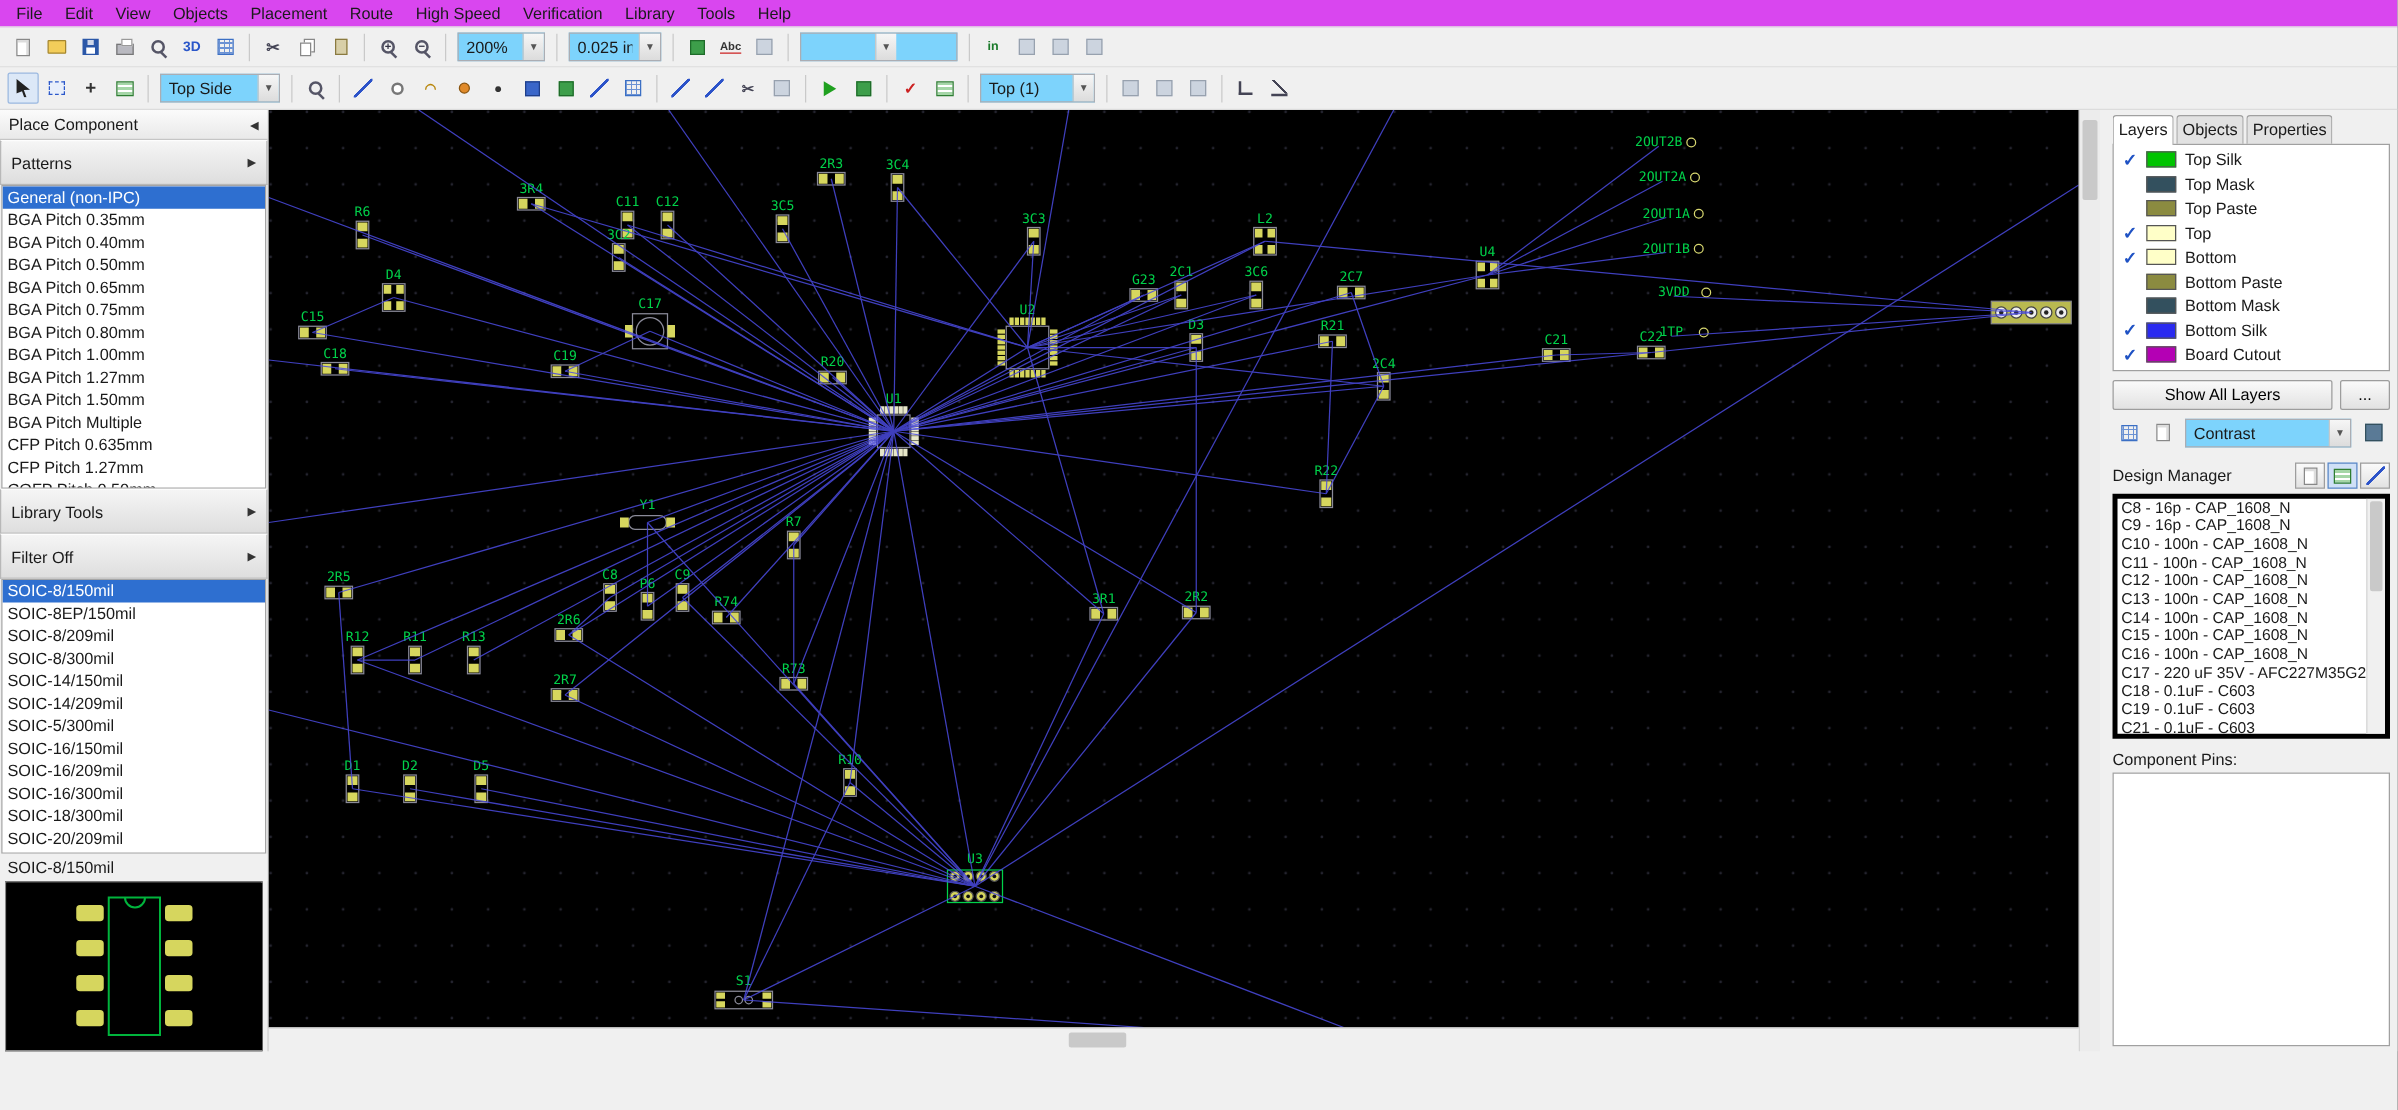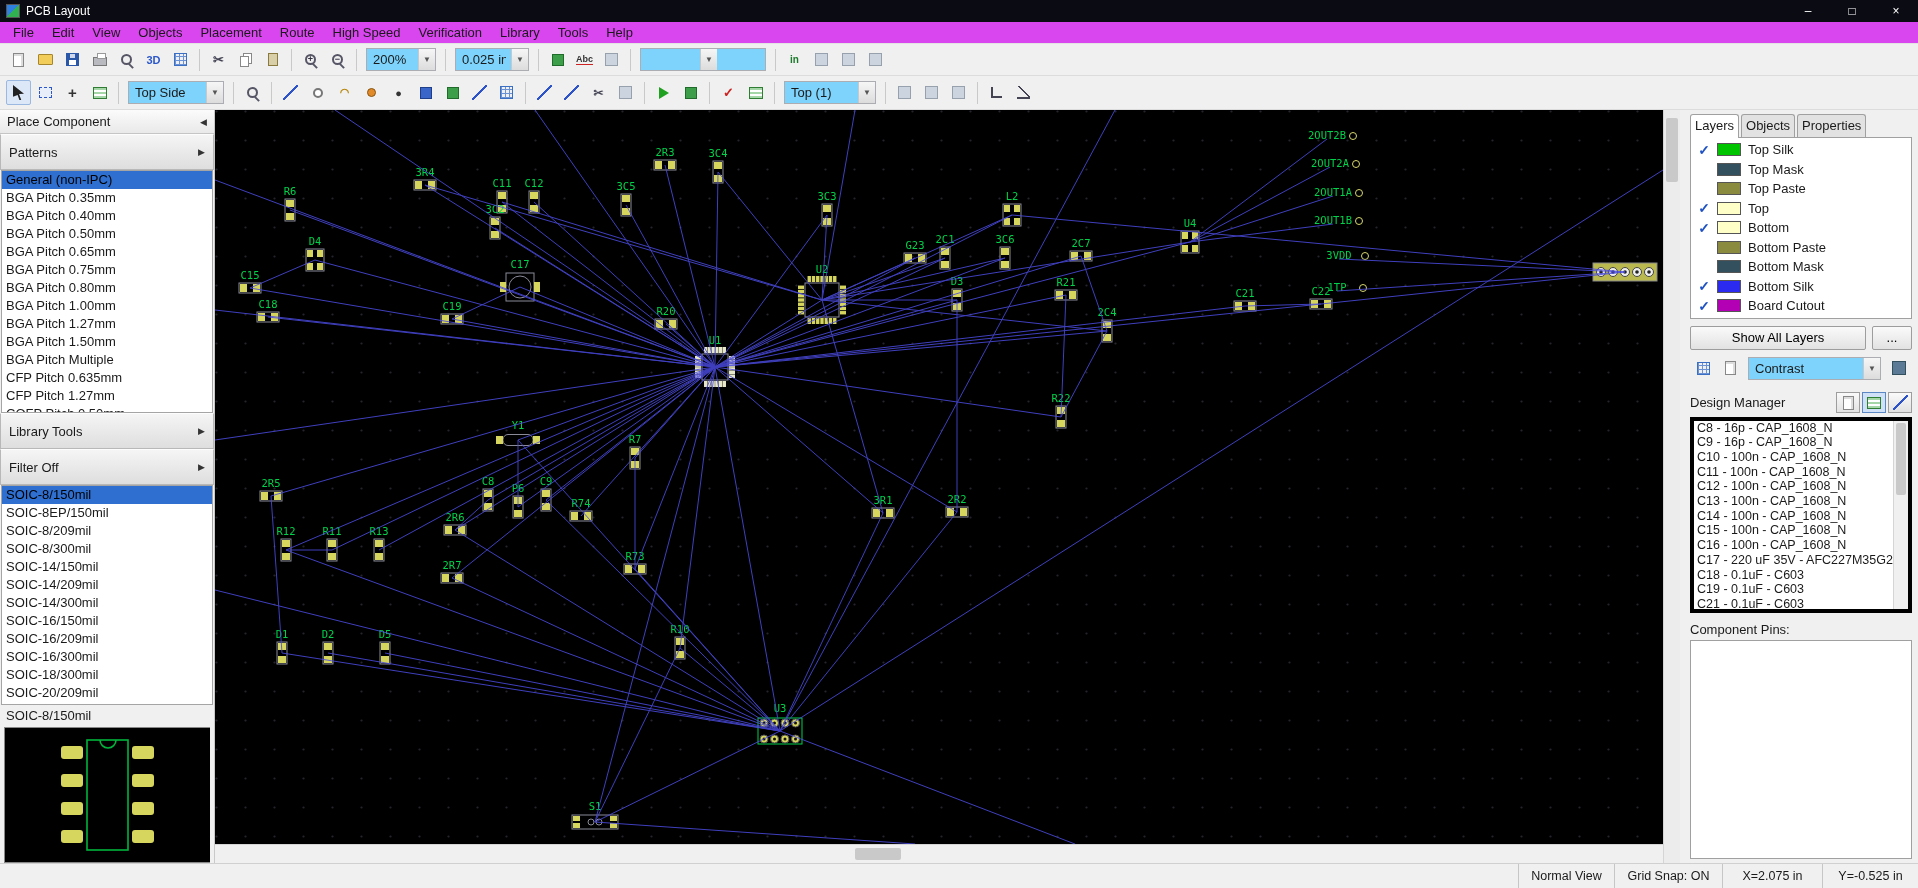--- a/index.html
+++ b/index.html
@@ -74,21 +74,21 @@
   
   .left-panel { width:215px; flex:0 0 215px; background:#f0f0f0; border-right:1px solid #c9c9c9;
                 display:flex; flex-direction:column; }
   .lp-header { height:24px; background:linear-gradient(#fbfbfb,#e9e9e9); border-bottom:1px solid #c5c5c5;
                display:flex; align-items:center; justify-content:space-between; padding:0 7px; }
   .lp-section { height:36px; background:linear-gradient(#f5f5f5,#dedede); border:1px solid #b8b8b8; border-top-color:#fdfdfd;
                 display:flex; align-items:center; justify-content:space-between; padding:0 8px; }
   .exp { font-size:9px; color:#333; }
   .lp-list { background:#fff; border:1px solid #a5a5a5; overflow:hidden; margin:0 1px; }
   .lp-row { height:18px; line-height:18px; padding-left:4px; white-space:nowrap; overflow:hidden; }
-  .lp-row.sel { background:#2e6fd0; color:#000000; }
+  .lp-row.sel { background:#2e6fd0; color:#ffffff; }
   .lp-preview-label { height:22px; line-height:22px; padding-left:6px; background:#f0f0f0; }
   .lp-preview { margin:0 4px; height:136px; background:#000; border:1px solid #888; }
 
   
   .center { width:1448px; flex:0 0 1448px; display:flex; flex-direction:column; }
   #pcb-svg { display:block; width:1448px; height:734px; background:#000; }
   .hscroll { height:19px; background:#f0f0f0; border-top:1px solid #d5d5d5; position:relative; }
   .hthumb { position:absolute; left:640px; top:3px; width:46px; height:12px; background:#c9c9c9; border-radius:2px; }
 
   .vscroll { width:17px; flex:0 0 17px; background:#ececec; border-left:1px solid #d5d5d5; position:relative; }
@@ -130,29 +130,20 @@
   .statusbar { height:25px; flex:0 0 25px; background:#f0f0f0; border-top:1px solid #d0d0d0;
                display:flex; align-items:center; justify-content:flex-end; font-size:12.5px; }
   .sb-cell { border-left:1px solid #c6c6c6; height:100%; display:flex; align-items:center; justify-content:center; padding:0 10px; }
   .sb-view { min-width:96px; } .sb-grid { min-width:108px; } .sb-x { min-width:100px; } .sb-y { min-width:96px; }
 </style>
 </head>
 <body>
 
 <div class="app">
 
-  <div class="titlebar">
-    <span class="app-icon"></span>
-    <span class="title-text">PCB Layout</span>
-    <div class="win-btns">
-      <span class="wbtn">–</span>
-      <span class="wbtn">□</span>
-      <span class="wbtn">×</span>
-    </div>
-  </div>
 
   <div class="menubar" id="menubar">
       <span class="menu-item">File</span>
       <span class="menu-item">Edit</span>
       <span class="menu-item">View</span>
       <span class="menu-item">Objects</span>
       <span class="menu-item">Placement</span>
       <span class="menu-item">Route</span>
       <span class="menu-item">High Speed</span>
       <span class="menu-item">Verification</span>
@@ -467,21 +458,21 @@
         <span>Filter Off</span>
         <span class="exp">▶</span>
       </div>
       <div class="lp-list" id="footprints-list" style="height:220px">
           <div class="lp-row sel">SOIC-8/150mil</div>
           <div class="lp-row">SOIC-8EP/150mil</div>
           <div class="lp-row">SOIC-8/209mil</div>
           <div class="lp-row">SOIC-8/300mil</div>
           <div class="lp-row">SOIC-14/150mil</div>
           <div class="lp-row">SOIC-14/209mil</div>
-          <div class="lp-row">SOIC-14/300mil</div>
+          <div class="lp-row">SOIC-5/300mil</div>
           <div class="lp-row">SOIC-16/150mil</div>
           <div class="lp-row">SOIC-16/209mil</div>
           <div class="lp-row">SOIC-16/300mil</div>
           <div class="lp-row">SOIC-18/300mil</div>
           <div class="lp-row">SOIC-20/209mil</div>
         </div>
       <div class="lp-preview-label">SOIC-8/150mil</div>
       <div class="lp-preview">
         <svg viewBox="0 0 205 134" width="205" height="134">
           <rect width="205" height="134" fill="#000"></rect>
@@ -1150,19 +1141,13 @@
           </div>
         <div class="rp-scroll">
           <div class="thumb"></div>
         </div>
       </div>
       <div class="rp-pins-label">Component Pins:</div>
       <div class="rp-pins-box"></div>
     </div>
   </div>
 
-  <div class="statusbar">
-    <div class="sb-cell sb-view">Normal View</div>
-    <div class="sb-cell sb-grid">Grid Snap: ON</div>
-    <div class="sb-cell sb-x">X=2.075 in</div>
-    <div class="sb-cell sb-y">Y=-0.525 in</div>
-  </div>
 </div>
 
 </body></html>

